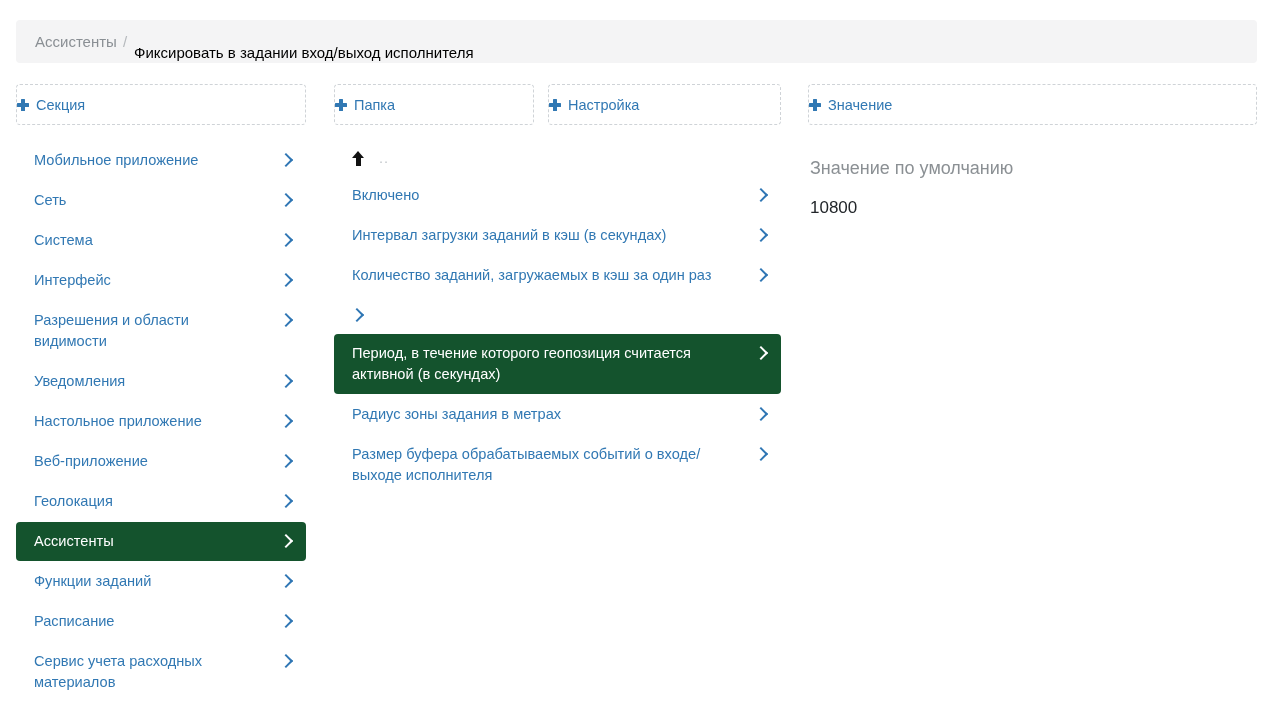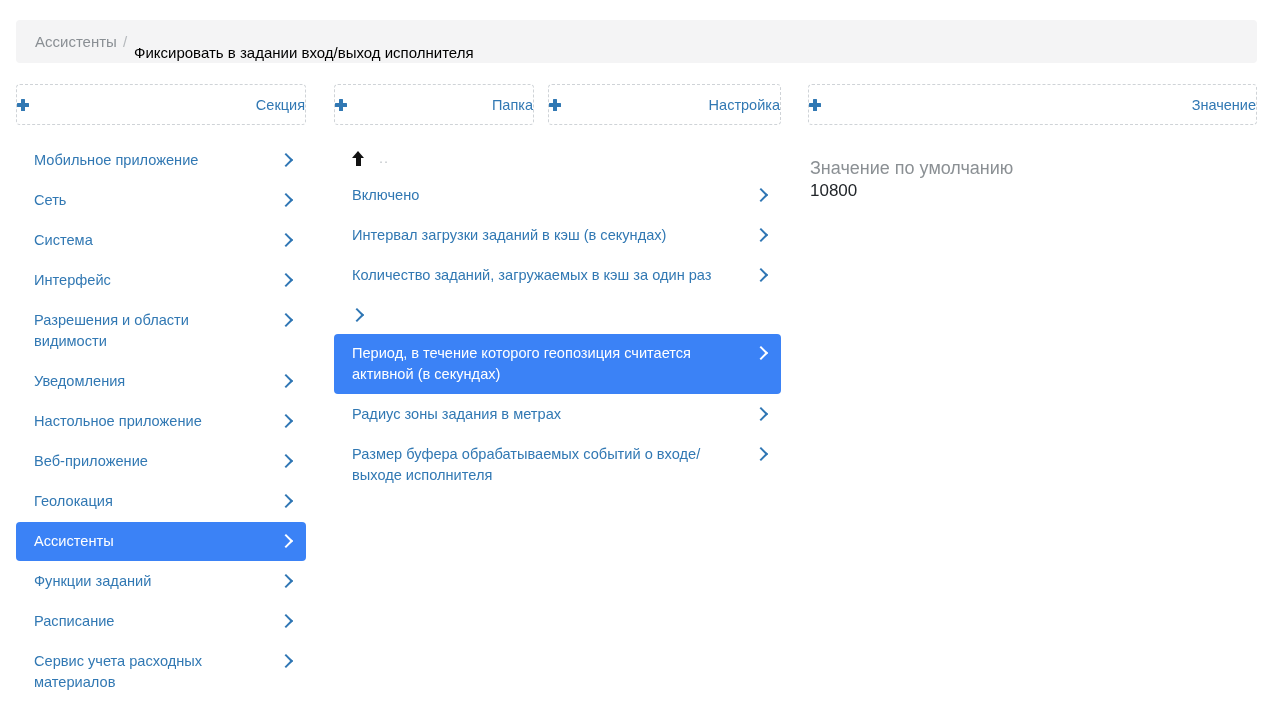--- a/index.html
+++ b/index.html
@@ -61,21 +61,21 @@
   
   .add-btn {
     position: absolute;
     top: 0;
     height: 41px;
     border: 1px dashed #cfd3d7;
     border-radius: 4px;
     background: #ffffff;
     display: flex;
     align-items: center;
-    justify-content: space-between;
+    justify-content: flex-start;
     gap: 7px;
     color: #3178b3;
     font-size: 14.5px;
     cursor: pointer;
     user-select: none;
   }
   .plus-icon {
     display: inline-block;
     position: relative;
     width: 12px;
@@ -113,21 +113,21 @@
     gap: 26px;
     padding: 9px 14px 9px 18px;
     border-radius: 4px;
     color: #3178b3;
     font-size: 14.6px;
     line-height: 21px;
     cursor: pointer;
     margin-bottom: 1px;
   }
   .list-item.selected {
-    background: #3b82f6;
+    background: #14532d;
     color: #ffffff;
   }
   .list-item .label { flex: 1 1 auto; }
 
   .chevron {
     flex: none;
     width: 11px;
     height: 17px;
     margin-top: 2px;
     position: relative;
@@ -200,21 +200,21 @@
   }
   .value-label {
     color: #8b9094;
     font-size: 18px;
     line-height: 20px;
   }
   .value-number {
     color: #22262a;
     font-size: 17px;
     line-height: 24px;
-    margin-top: 1px;
+    margin-top: 18px;
   }
 </style>
 </head>
 <body>
 
 <div class="page">
 
   <div class="breadcrumb-bar">
     <span class="crumb-parent">Ассистенты</span>
     <span class="crumb-sep">/</span>

